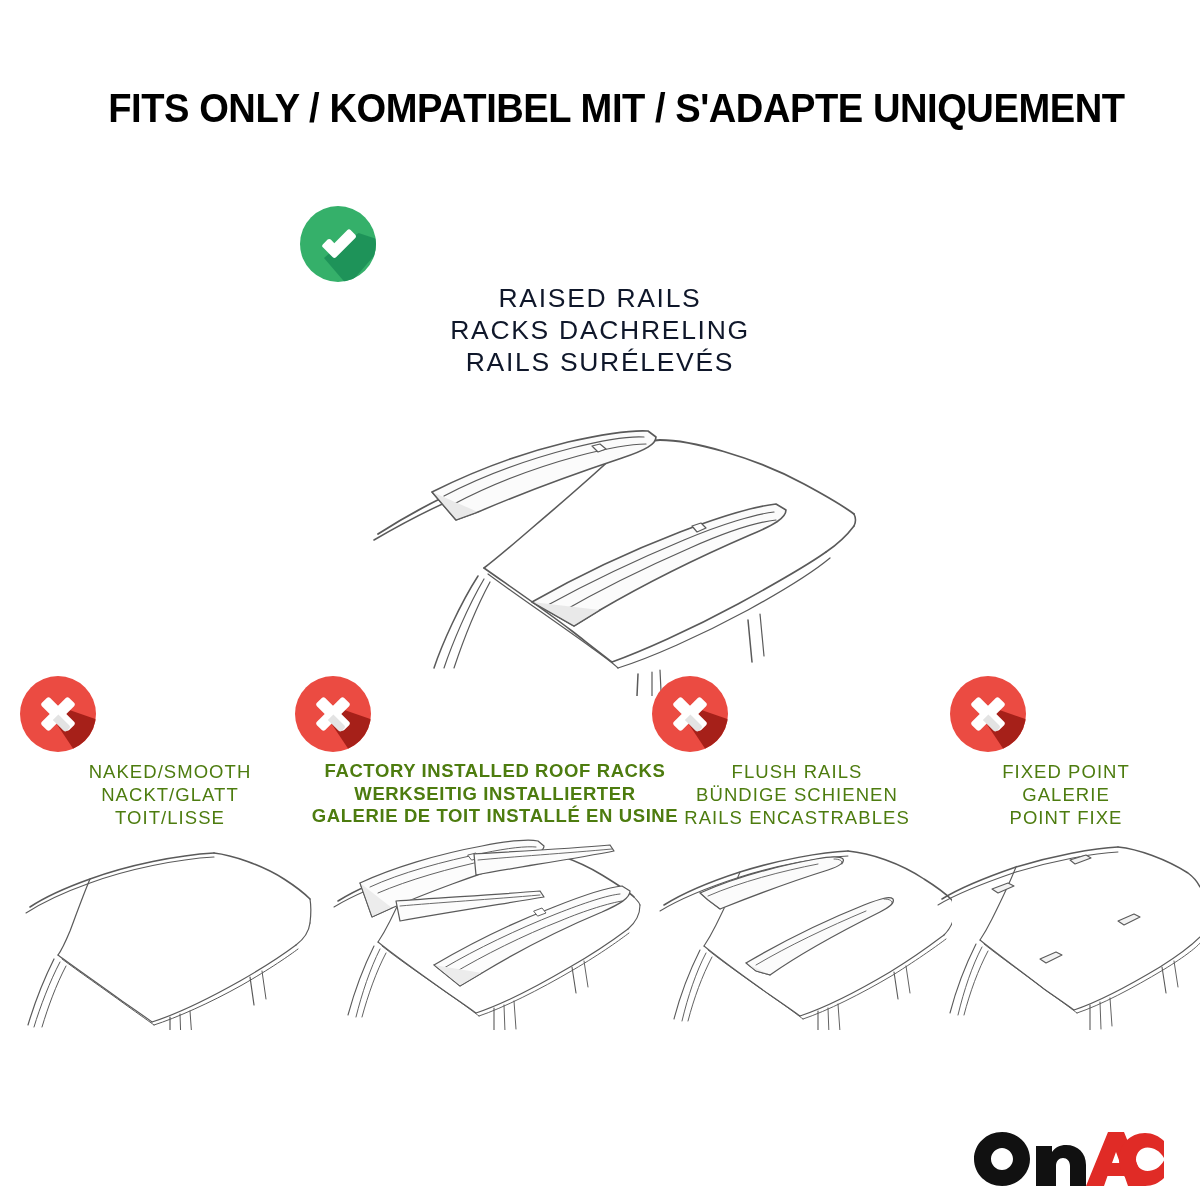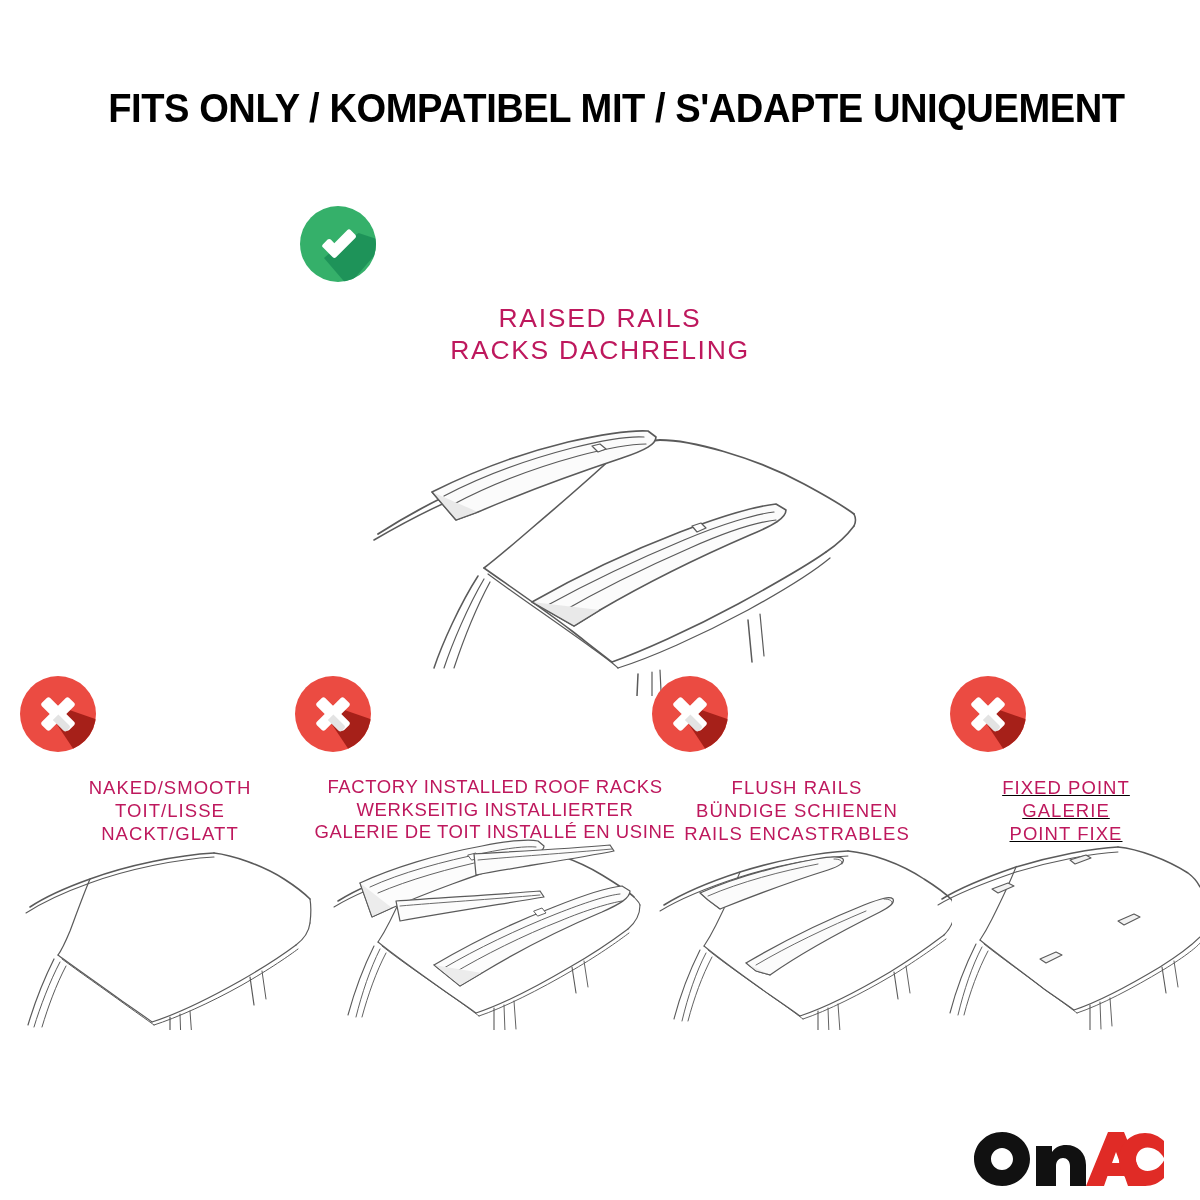--- a/index.html
+++ b/index.html
@@ -58,71 +58,71 @@
     left: 300px;
     top: 206px;
     width: 600px;
   }
   .hero-icon-wrap {
     width: 100%;
     text-align: center;
     height: 76px;
   }
   .hero-label {
-    margin-top: 20px;
     font-size: 26.5px;
     line-height: 32px;
     letter-spacing: 1.7px;
-    color: #be185d;
+    color: #0f172a;
   }
   .hero-art {
     position: absolute;
     left: 60px;
     top: 210px;
     width: 500px;
     height: 280px;
   }
 
   
   .no-item {
     position: absolute;
     top: 676px;
   }
   .no-icon-wrap {
     text-align: center;
     height: 76px;
   }
   .no-label {
-    margin-top: 24px;
+    margin-top: 8px;
     font-size: 18.5px;
     line-height: 23px;
     letter-spacing: 1.05px;
-    color: #be185d;
+    color: #4d7c0f;
   }
   .no-art {
     position: absolute;
     top: 835px;
     height: 195px;
   }
 
   .item-1 { left: 20px;  width: 300px; }
   .item-2 { left: 295px; width: 400px; }
   .item-3 { left: 652px; width: 290px; }
-  .item-4 { left: 950px; width: 232px; text-decoration: underline; }
+  .item-4 { left: 950px; width: 232px; }
 
   .art-1 { left: 18px;  width: 300px; }
   .art-2 { left: 322px; width: 330px; }
   .art-3 { left: 652px; width: 300px; }
   .art-4 { left: 932px; width: 268px; }
 
   
   .no-label.dense {
     font-size: 18.5px;
     line-height: 22.5px;
     letter-spacing: 0.6px;
+    font-weight: bold;
   }
 
   
   .logo {
     position: absolute;
     right: 36px;
     bottom: 14px;
     height: 60px;
     display: flex;
     align-items: flex-end;
@@ -153,20 +153,21 @@
         <g clip-path="url(#heroClip)">
           <path d="M31.5 45.5 L24 52 L48 80 L86 36 L58.5 27 Z" fill="#1E9158" opacity="0.95"></path>
         </g>
         <path d="M22.8 38.6 L27.6 33.6 C28.5 32.7 29.9 32.7 30.8 33.6 L34.3 37.2 L47.4 24.0 C48.3 23.1 49.7 23.1 50.6 24.0 L55.3 28.8 C56.2 29.7 56.2 31.1 55.3 32.0 L36.0 51.3 C35.1 52.2 33.7 52.2 32.8 51.3 L22.8 41.3 C21.9 40.4 21.9 39.5 22.8 38.6 Z" fill="#FFFFFF"></path>
       </svg>
     </div>
 
     <div class="label-block hero-label">
       <span class="ln">RAISED RAILS</span>
       <span class="ln">RACKS DACHRELING</span>
+      <span class="ln">RAILS SURÉLEVÉS</span>
     </div>
 
     <div class="hero-art art">
       <svg viewBox="0 0 500 280" fill="none" stroke="#5a5a5a" stroke-width="2" stroke-linecap="round" stroke-linejoin="round">
 
         <path d="M18 118 C40 104 70 86 108 70 C150 52 210 36 268 27 L300 24" stroke-width="1.8"></path>
         <path d="M14 124 C38 110 70 92 110 76 C152 58 212 42 270 33" stroke-width="1.5"></path>
         <path d="M300 24 C330 24 392 40 444 68 C470 82 486 92 494 98" stroke-width="1.8"></path>
         <path d="M268 27 C250 44 212 78 172 112 C150 131 132 146 124 152" stroke-width="1.6"></path>
         <path d="M124 152 C145 167 182 192 212 215 C230 229 244 240 252 246" stroke-width="1.6"></path>
@@ -214,22 +215,22 @@
         <g clip-path="url(#xc1)">
           <path d="M38 30 L30 38 L58 80 L90 48 Z" fill="#A62019"></path>
         </g>
         <path d="M49.2 21.9 L54.1 26.8 C55.1 27.8 55.1 29.2 54.1 30.2 L30.2 54.1 C29.2 55.1 27.8 55.1 26.8 54.1 L21.9 49.2 C20.9 48.2 20.9 46.8 21.9 45.8 L45.8 21.9 C46.8 20.9 48.2 20.9 49.2 21.9 Z" fill="#FFFFFF"></path>
         <path d="M26.8 21.9 L21.9 26.8 C20.9 27.8 20.9 29.2 21.9 30.2 L45.8 54.1 C46.8 55.1 48.2 55.1 49.2 54.1 L54.1 49.2 C55.1 48.2 55.1 46.8 54.1 45.8 L30.2 21.9 C29.2 20.9 27.8 20.9 26.8 21.9 Z" fill="#FFFFFF"></path>
         <path d="M38.4 38.4 L49.2 49.2 C50.2 50.2 50.2 51.6 49.2 52.6 L47 54.8 C46 55.8 44.6 55.8 43.6 54.8 L32.8 44 Z" fill="#E3E3E3"></path>
       </svg>
     </div>
     <div class="label-block no-label">
       <span class="ln">NAKED/SMOOTH</span>
+      <span class="ln">NACKT/GLATT</span>
       <span class="ln">TOIT/LISSE</span>
-      <span class="ln">NACKT/GLATT</span>
     </div>
   </div>
 
   <div class="no-art art art-1">
     <svg viewBox="0 0 300 195" fill="none" stroke="#5a5a5a" stroke-width="1.6" stroke-linecap="round" stroke-linejoin="round">
       <path d="M12 72 C24 64 44 54 72 44 C110 30 160 20 196 18"></path>
       <path d="M8 78 C22 69 44 58 72 48 C110 34 160 24 196 22" stroke-width="1.1"></path>
       <path d="M196 18 C214 20 244 30 266 44 C280 53 288 60 292 64"></path>
       <path d="M72 44 C66 58 58 80 52 96 C47 108 43 116 40 120" stroke-width="1.2"></path>
       <path d="M40 120 C56 132 82 150 104 166 C120 177 130 184 134 187" stroke-width="1.2"></path>

